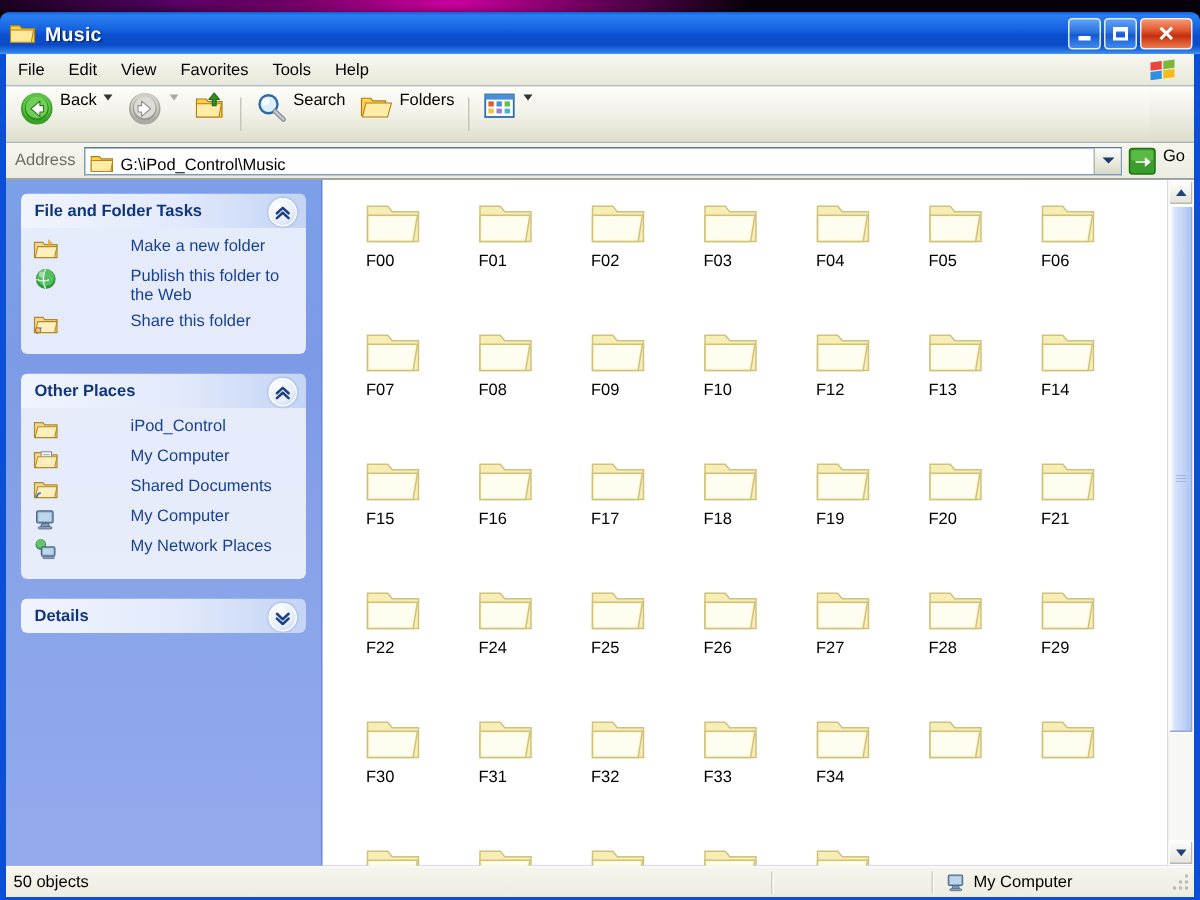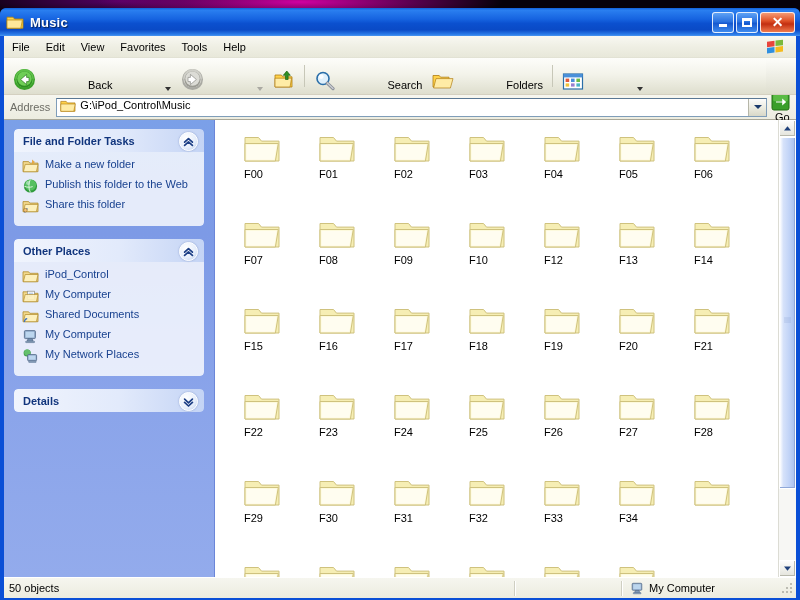--- a/index.html
+++ b/index.html
@@ -88,21 +88,21 @@
 
   
   #toolbar {
     height: 36px;
     background: linear-gradient(to bottom, #fdfdfa 0%, #f3f3ea 46%, #e9e9dc 72%, #dedece 100%);
     display:flex; align-items:center;
     padding-left: 4px;
     border-bottom: 1px solid #d4d0c0;
     position: relative;
   }
-  .tbtn { display:flex; align-items:flex-end; height:30px; padding:0 5px; border-radius:3px; cursor:default;gap:48px; }
+  .tbtn { display:flex; align-items:flex-start; height:30px; padding:0 5px; border-radius:3px; cursor:default; }
   .tbtn-label { font-size:11px; margin-left:4px; color:#000; }
   .tb-sep { width:1px; height:22px; background:#c7c7b8; margin:0 4px; }
   .caret { width:0;height:0;border-left:3.5px solid transparent;border-right:3.5px solid transparent;border-top:4px solid #333;margin-left:5px;margin-top:2px;}
   .caret.dim { border-top-color:#aaa9a2; }
   #tb-right-band {
     position:absolute; right:0; top:0; bottom:0; width:30px;
     background: linear-gradient(to bottom, #fdfdfa, #dedece);
   }
 
   
@@ -110,32 +110,32 @@
     height: 24px;
     background: linear-gradient(to bottom, #f6f6ef 0%, #ecece0 100%);
     display:flex; align-items:center;
     border-bottom: 1px solid #a9a899;
     padding-left: 6px;
   }
   #address-label { font-size:11px; color:#6d6d66; margin-right:6px; }
   #address-field {
     flex:1; height:19px; background:#fff;
     border:1px solid #7f9db9; border-top-color:#5a7894;
-    display:flex; align-items:flex-start; padding-left:3px;
+    display:flex; align-items:flex-end; padding-left:3px;
     box-sizing:border-box; position:relative;
   }
   #address-text { font-size:11px; color:#000; margin-left:4px; white-space:nowrap; }
   #address-drop {
     position:absolute; right:0; top:0; bottom:0; width:17px;
     background: linear-gradient(to bottom,#fcfcfc 0%,#eaeade 55%,#d8d8c8 100%);
     border-left:1px solid #b6b6a8;
     display:flex; align-items:center; justify-content:center;
   }
   .dropcaret { width:0;height:0;border-left:4px solid transparent;border-right:4px solid transparent;border-top:4px solid #1a3a6b; }
-  #go-btn { display:flex; align-items:flex-start; padding:0 6px 0 4px; cursor:default;flex-direction:column; }
+  #go-btn { display:flex; align-items:flex-start; padding:0 6px 0 4px; cursor:default; }
   #go-label { font-size:11px; margin-left:4px; }
 
   
   #body {
     display:flex;
     height: 457px;
     background: #d946ef;
   }
 
   
@@ -161,21 +161,21 @@
     background: radial-gradient(circle at 35% 30%, #ffffff 0%, #e6eefb 60%, #b9cbe9 100%);
     border:1px solid #ffffff;
     display:flex; align-items:center; justify-content:center;
     box-shadow: 0 0 2px rgba(20,50,120,.35);
   }
   .panel-body {
     background: rgba(255,255,255,.80);
     padding: 6px 8px 8px 8px;
     border-bottom-left-radius:4px; border-bottom-right-radius:4px;
   }
-  .task-row { display:flex; align-items:flex-start; margin-bottom:4px; }
+  .task-row { display:flex; align-items:flex-start; margin-bottom:4px;gap:42px; }
   .task-icon { width:17px; height:16px; flex:0 0 17px; margin-right:6px; margin-top:0px; }
   .task-text {
     font-size:11px; color:#18418f; line-height:13px; cursor:default;
   }
   .panel.collapsed .panel-head { border-radius:4px; }
 
   
   #content {
     flex:1; background:#fff; position:relative;
     border-left: 1px solid #6b86d8;
@@ -678,28 +678,20 @@
               <path d="M3.4 12.7h30.4L31.4 27.8H3.4z" fill="#fffdf0"></path>
             </svg>
             <span class="icon-label">F22</span>
           </div>
           <div class="icon-cell">
             <svg class="folder" width="38" height="32" viewBox="0 0 38 32">
               <path d="M2 5.5h13.5l3 3.6H36V29H2z" fill="#f6eeb4" stroke="#cfc27e" stroke-width="1"></path>
               <path d="M2 11.5h33.3L32.4 29H2z" fill="#fdf8d6" stroke="#cfc27e" stroke-width="1"></path>
               <path d="M3.4 12.7h30.4L31.4 27.8H3.4z" fill="#fffdf0"></path>
             </svg>
-            <span class="icon-label">F23</span>
-          </div>
-          <div class="icon-cell">
-            <svg class="folder" width="38" height="32" viewBox="0 0 38 32">
-              <path d="M2 5.5h13.5l3 3.6H36V29H2z" fill="#f6eeb4" stroke="#cfc27e" stroke-width="1"></path>
-              <path d="M2 11.5h33.3L32.4 29H2z" fill="#fdf8d6" stroke="#cfc27e" stroke-width="1"></path>
-              <path d="M3.4 12.7h30.4L31.4 27.8H3.4z" fill="#fffdf0"></path>
-            </svg>
             <span class="icon-label">F24</span>
           </div>
           <div class="icon-cell">
             <svg class="folder" width="38" height="32" viewBox="0 0 38 32">
               <path d="M2 5.5h13.5l3 3.6H36V29H2z" fill="#f6eeb4" stroke="#cfc27e" stroke-width="1"></path>
               <path d="M2 11.5h33.3L32.4 29H2z" fill="#fdf8d6" stroke="#cfc27e" stroke-width="1"></path>
               <path d="M3.4 12.7h30.4L31.4 27.8H3.4z" fill="#fffdf0"></path>
             </svg>
             <span class="icon-label">F25</span>
           </div>

